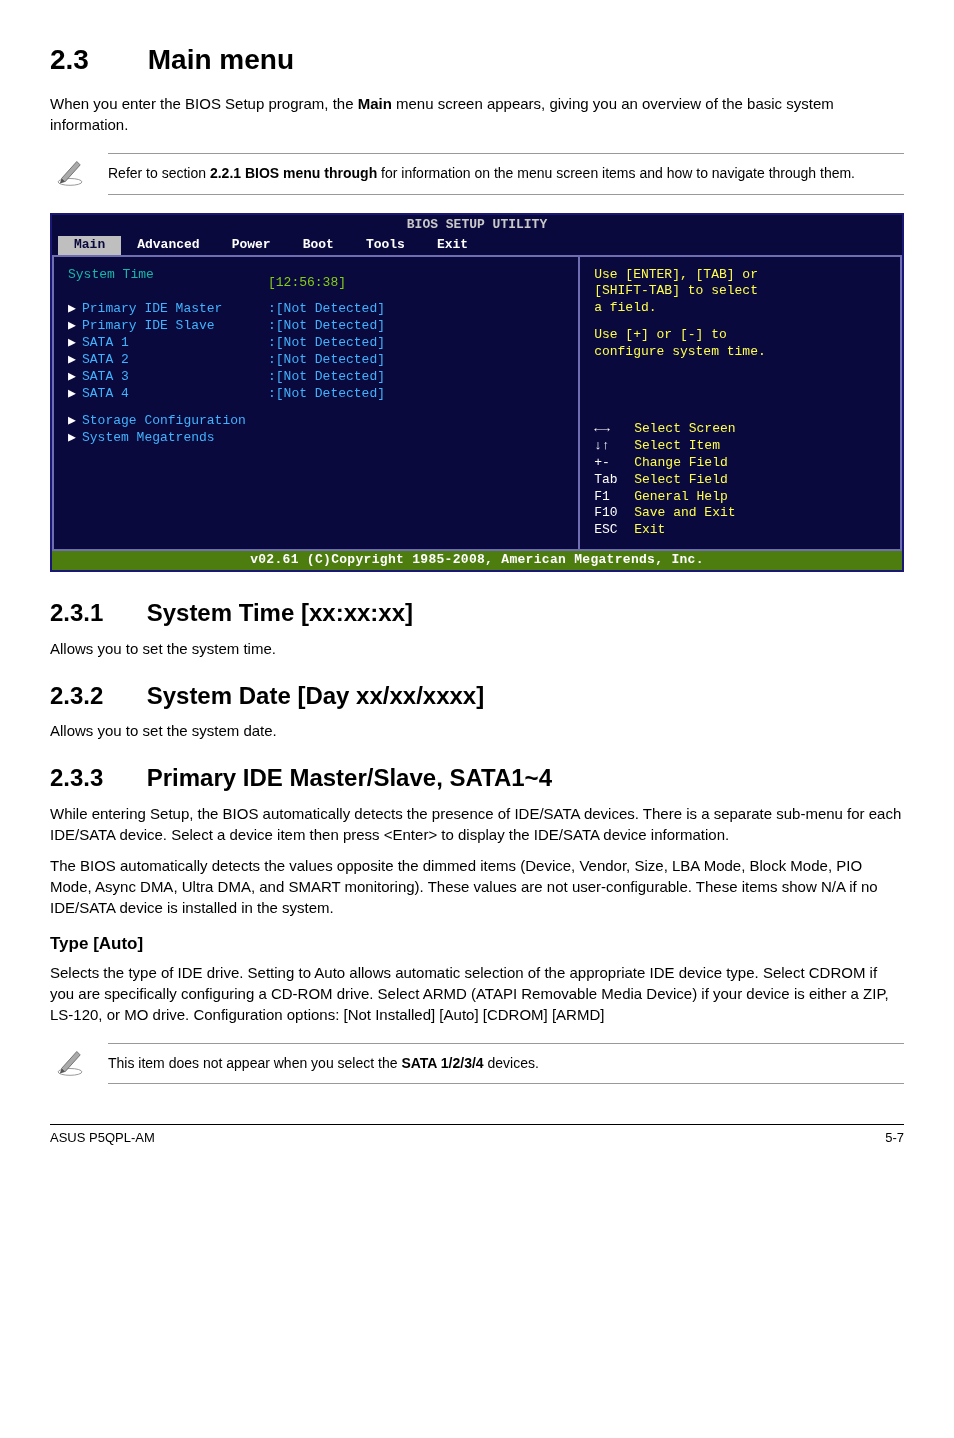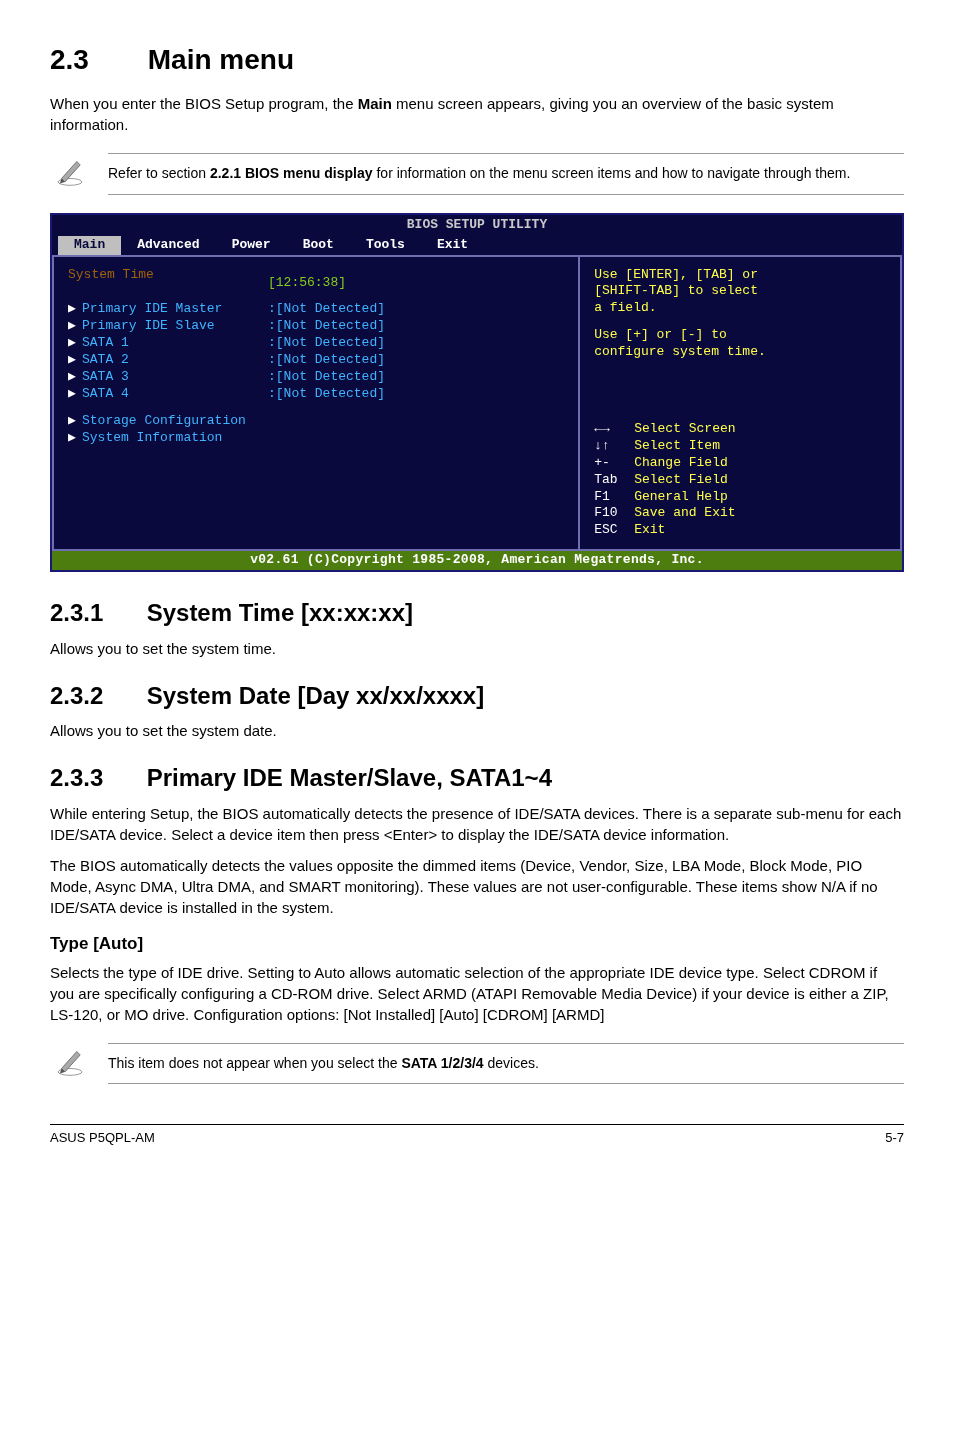--- a/index.html
+++ b/index.html
@@ -42,21 +42,21 @@
     gap: 0;
     padding: 0 6px;
     border-bottom: 2px solid #6e6eb0;
   }
   .bios-menu span { padding: 1px 16px; color:#fff; font-weight:bold; }
   .bios-menu span.sel { background:#bfbfbf; color:#0a093d; }
   .bios-body { display:flex; }
   .bios-left { flex: 1.7; border:2px solid #6e6eb0; border-top:none; padding:10px 14px; }
   .bios-right { flex:1; border:2px solid #6e6eb0; border-top:none; border-left:none; padding:10px 14px; color:#ffff4a; }
   .bios-line { display:flex; white-space:pre; }
-  .bios-left .label { color:#a16207; }
+  .bios-left .label { color:#14b8a6; }
   .bios-left .tri { color:#fff; display:inline-block; width:14px; }
   .bios-left .value { color:#84cc16;margin-top:8px; }
   .bios-left .option { color:#3fb3ff; }
   .bios-right .key { color:#fff; display:inline-block; width:40px; }
   .bios-footer { text-align:center; color:#fff; background:#4d7c0f; padding:1px 0; font-weight:bold; letter-spacing:0.3px; }
 
   .page-footer { border-top:1px solid #000; margin-top:40px; padding-top:4px; display:flex; justify-content:space-between; font-size:13px; }
   .bold { font-weight:bold; }
 
   svg.pencil { width:34px; height:34px; }
@@ -75,21 +75,21 @@
 
 <div class="note-row">
   <div class="note-icon">
     <svg class="pencil" viewBox="0 0 40 40">
       <ellipse cx="20" cy="34" rx="14" ry="4" fill="none" stroke="#888" stroke-width="1"></ellipse>
       <polygon points="10,30 28,10 32,14 14,34" fill="#aaa" stroke="#666" stroke-width="1"></polygon>
       <polygon points="10,30 14,34 8,36" fill="#555"></polygon>
     </svg>
   </div>
   <div class="note-body">
-    <span>Refer to section </span><span class="bold">2.2.1 BIOS menu display</span><span> for information on the menu screen items and how to navigate through them.</span>
+    <span>Refer to section </span><span class="bold">2.2.1 BIOS menu through</span><span> for information on the menu screen items and how to navigate through them.</span>
   </div>
 </div>
 
 <div class="bios">
   <div class="bios-title">BIOS SETUP UTILITY</div>
   <div class="bios-menu">
     <span class="sel">Main</span>
     <span>Advanced</span>
     <span>Power</span>
     <span>Boot</span>
@@ -104,21 +104,21 @@
       </div>
       <div style="height:10px"></div>
       <div class="bios-line"><span class="tri">▶</span><span class="option" style="width:186px;">Primary IDE Master</span><span class="option">:[Not Detected]</span></div>
       <div class="bios-line"><span class="tri">▶</span><span class="option" style="width:186px;">Primary IDE Slave</span><span class="option">:[Not Detected]</span></div>
       <div class="bios-line"><span class="tri">▶</span><span class="option" style="width:186px;">SATA 1</span><span class="option">:[Not Detected]</span></div>
       <div class="bios-line"><span class="tri">▶</span><span class="option" style="width:186px;">SATA 2</span><span class="option">:[Not Detected]</span></div>
       <div class="bios-line"><span class="tri">▶</span><span class="option" style="width:186px;">SATA 3</span><span class="option">:[Not Detected]</span></div>
       <div class="bios-line"><span class="tri">▶</span><span class="option" style="width:186px;">SATA 4</span><span class="option">:[Not Detected]</span></div>
       <div style="height:10px"></div>
       <div class="bios-line"><span class="tri">▶</span><span class="option">Storage Configuration</span></div>
-      <div class="bios-line"><span class="tri">▶</span><span class="option">System Information</span></div>
+      <div class="bios-line"><span class="tri">▶</span><span class="option">System Megatrends</span></div>
       <div style="height:40px"></div>
     </div>
     <div class="bios-right">
       <div>Use [ENTER], [TAB] or</div>
       <div>[SHIFT-TAB] to select</div>
       <div>a field.</div>
       <div style="height:10px"></div>
       <div>Use [+] or [-] to</div>
       <div>configure system time.</div>
       <div style="height:60px"></div>

